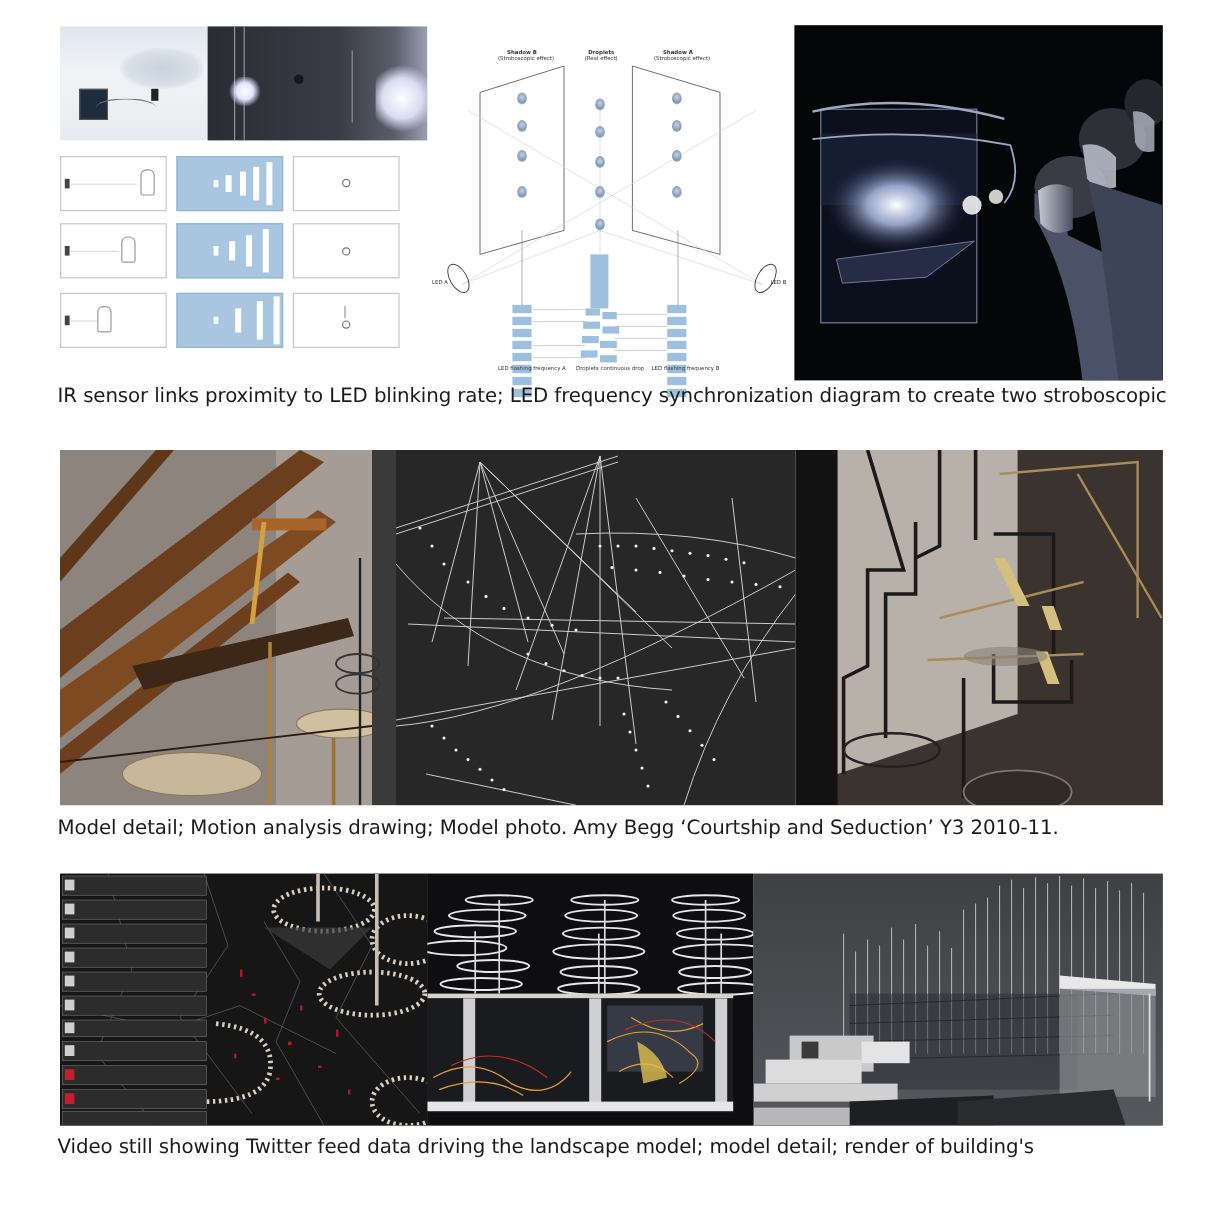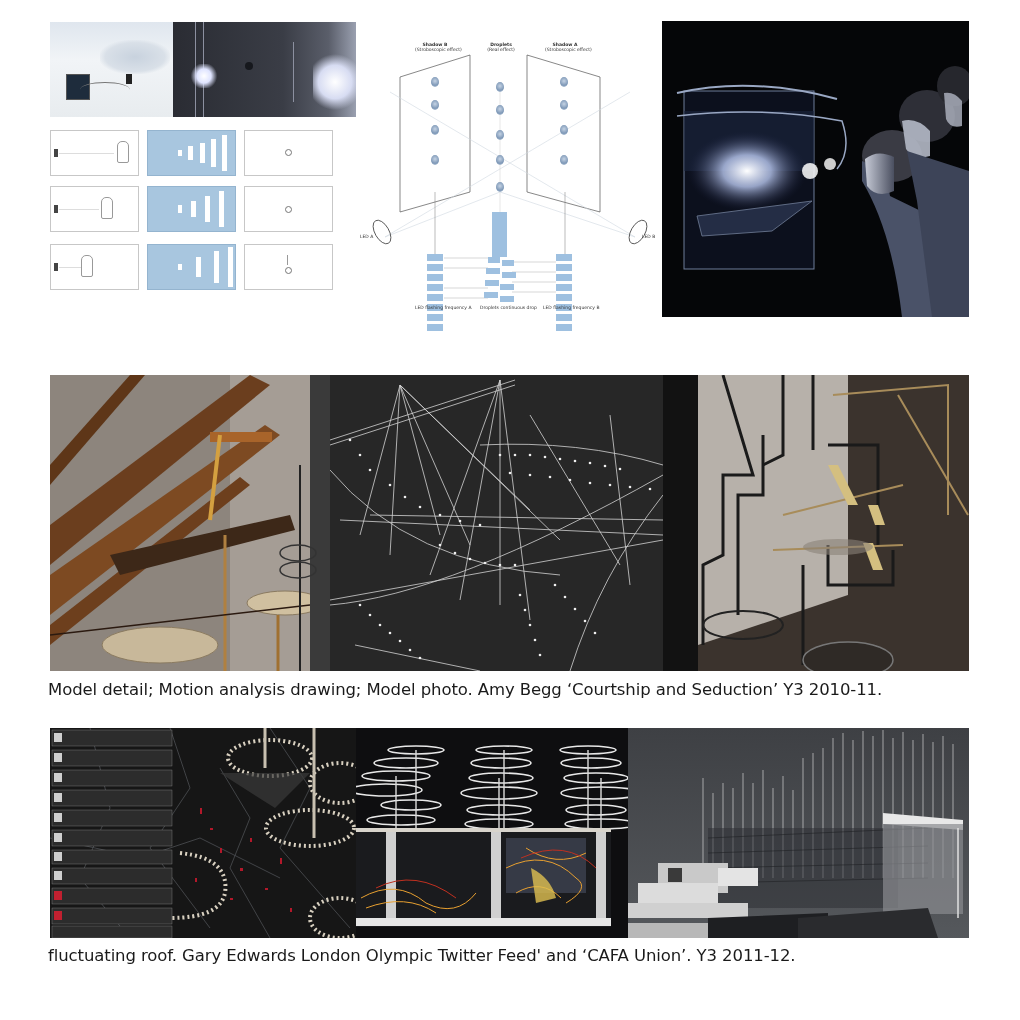--- a/index.html
+++ b/index.html
@@ -235,20 +235,21 @@
       <path d="M203 138 Q215 128 232 136 L232 170 Q215 178 205 165 Z" fill="url(#face)"></path>
       <ellipse cx="265" cy="95" rx="28" ry="26" fill="#2e2f37"></ellipse>
       <path d="M240 100 Q255 96 268 110 L268 135 Q252 140 244 128 Z" fill="#b4b9c6" opacity="0.9"></path>
       <path d="M245 130 L307 150 L307 296 L270 296 L255 180 Z" fill="#3d4458"></path>
       <ellipse cx="293" cy="65" rx="18" ry="20" fill="#26272d"></ellipse>
       <path d="M282 72 Q292 70 300 80 L300 105 Q288 108 284 98 Z" fill="#a9aebb" opacity="0.85"></path>
     </svg>
   </div>
 
   <div class="caption" style="top:320px;">
+    <span>IR sensor links proximity to LED blinking rate; LED frequency synchronization diagram to create two stroboscopic</span>
   </div>
 </div>
 
 <div>
   <div id="r2-a" class="abs">
     <svg width="280" height="296" viewBox="0 0 280 296">
       <rect width="280" height="296" fill="#8d857d"></rect>
       <rect x="180" y="0" width="100" height="296" fill="#a59d95"></rect>
       <polygon points="0,150 0,190 220,10 200,0" fill="#6b3e1e"></polygon>
       <polygon points="0,200 0,240 230,60 215,50" fill="#7d4a22"></polygon>
@@ -552,15 +553,15 @@
       <rect x="0" y="175" width="120" height="15" fill="#d0d0d0"></rect>
       <rect x="40" y="140" width="14" height="14" fill="#3a3a3a"></rect>
       <rect x="90" y="140" width="40" height="18" fill="#e4e4e4"></rect>
       <polygon points="80,190 200,185 200,210 80,210" fill="#1e1f22"></polygon>
       <polygon points="170,190 300,180 310,210 170,210" fill="#2a2b2e"></polygon>
       <rect x="0" y="195" width="80" height="15" fill="#b8b8b8"></rect>
     </svg>
   </div>
 
   <div class="caption" style="top:946px;">
-    <span>fluctuating roof. Gary Edwards London Olympic Twitter Feed' and ‘CAFA Union’. Y3 2011-12.</span>
+    <span>Video still showing Twitter feed data driving the landscape model; model detail; render of building's</span>
   </div>
 </div>
 
 </body></html>

